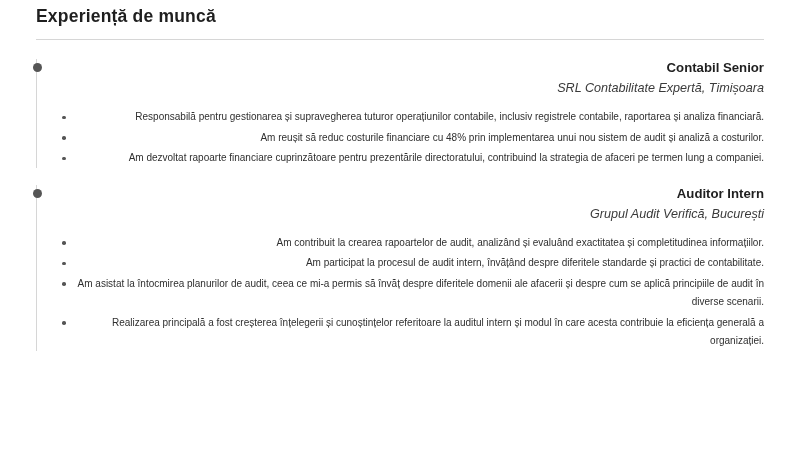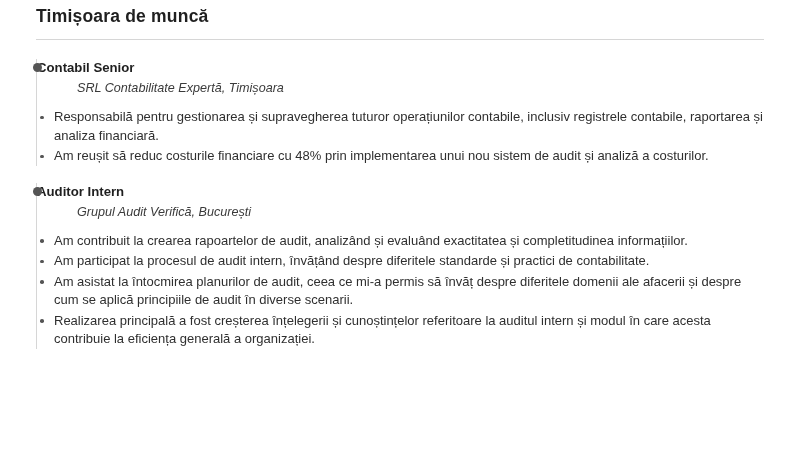--- a/index.html
+++ b/index.html
@@ -49,22 +49,24 @@
     flex: 0 0 149px;
     max-width: 149px;
     font-size: 12.3px;
     color: #3a3a3a;
     line-height: 16px;
     padding-top: 2px;
   }
   .entry-body {
     position: relative;
     flex: 1 1 auto;
+    padding-left: 22px;
     border-left: 1px solid #d6d6d6;
     min-height: 30px;
+    text-align: right;
   }
   .entry-bullet {
     position: absolute;
     left: -4.5px;
     top: 4px;
     width: 9px;
     height: 9px;
     border-radius: 50%;
     background: #555555;
   }
@@ -83,21 +85,21 @@
     margin-left: 40px;
   }
   ul.points {
     list-style: none;
     margin: 11px 0 0 0;
     padding: 0;
   }
   ul.points li {
     position: relative;
     padding-left: 17px;
-    font-size: 13px;
+    font-size: 10px;
     line-height: 18.5px;
     color: #2f2f2f;
     margin-bottom: 2px;
   }
   ul.points li::before {
     content: "";
     position: absolute;
     left: 3px;
     top: 7.5px;
     width: 3.5px;
@@ -107,33 +109,34 @@
   }
   ul.points li:last-child {
     margin-bottom: 0;
   }
 </style>
 </head>
 <body>
 
 <div class="page">
 
-  <h1 class="section-title">Timișoara de muncă</h1>
+  <h1 class="section-title">Experiență de muncă</h1>
   <hr class="title-rule">
 
   <div class="entries">
 
     <div class="entry">
       <div class="entry-body">
         <span class="entry-bullet"></span>
         <div class="entry-role">Contabil Senior</div>
         <div class="entry-company">SRL Contabilitate Expertă, Timișoara</div>
         <ul class="points">
           <li>Responsabilă pentru gestionarea și supravegherea tuturor operațiunilor contabile, inclusiv registrele contabile, raportarea și analiza financiară.</li>
           <li>Am reușit să reduc costurile financiare cu 48% prin implementarea unui nou sistem de audit și analiză a costurilor.</li>
+          <li>Am dezvoltat rapoarte financiare cuprinzătoare pentru prezentările directoratului, contribuind la strategia de afaceri pe termen lung a companiei.</li>
         </ul>
       </div>
     </div>
 
     <div class="entry">
       <div class="entry-body">
         <span class="entry-bullet"></span>
         <div class="entry-role">Auditor Intern</div>
         <div class="entry-company">Grupul Audit Verifică, București</div>
         <ul class="points">

